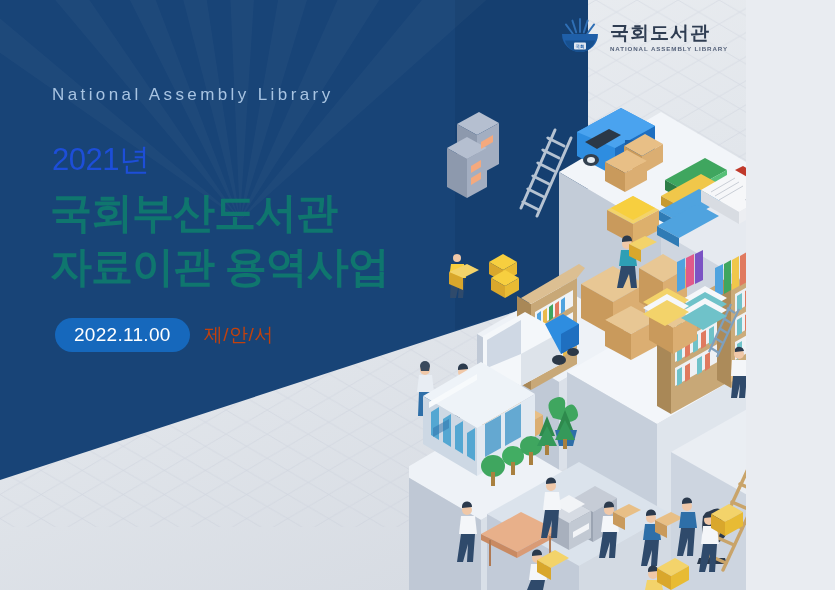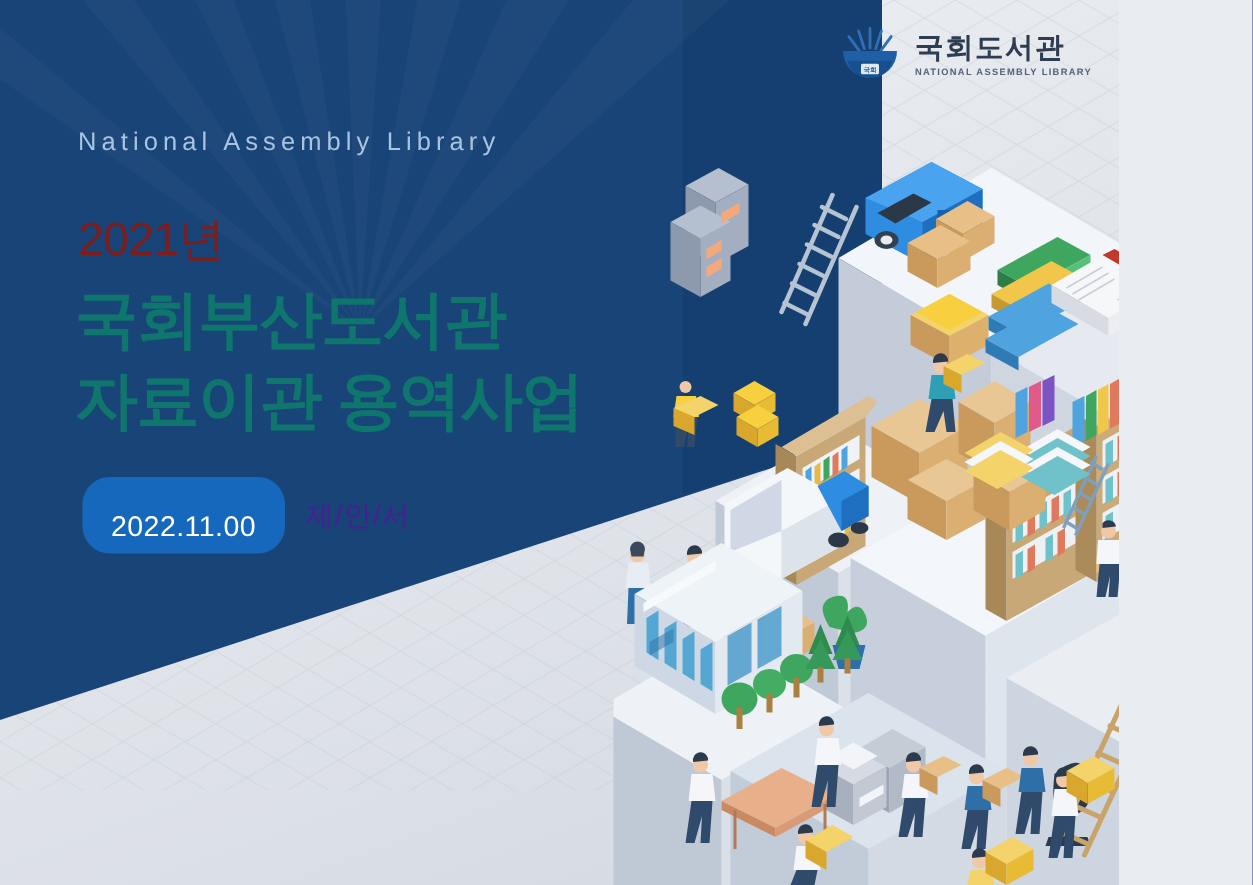--- a/index.html
+++ b/index.html
@@ -51,38 +51,38 @@
   }
 
   
   .eyebrow{
     position:absolute;left:52px;top:85px;
     font-size:17px;letter-spacing:3.4px;color:#a8c4e2;font-weight:400;
     white-space:nowrap;
   }
   .year{
     position:absolute;left:52px;top:139px;
-    font-size:31px;color:#7f1d1d;font-weight:400;letter-spacing:-.5px;
+    font-size:31px;color:#1d4ed8;font-weight:400;letter-spacing:-.5px;
   }
   .title{
     position:absolute;left:50px;top:186px;
     font-size:42px;line-height:1.28;color:#0f766e;font-weight:bold;
     letter-spacing:-1px;white-space:pre-line;
   }
   .meta{
     position:absolute;left:55px;top:318px;
     display:flex;align-items:center;gap:14px;
   }
   .date-badge{
     background:#1668bc;color:#fff;border-radius:18px;
-    padding:24px 19px 8px;font-size:19px;letter-spacing:.3px;
+    padding:7px 19px 8px;font-size:19px;letter-spacing:.3px;
     line-height:1;
   }
   .doc-type{
-    color:#4c1d95;font-size:19px;letter-spacing:.5px;
+    color:#c2410c;font-size:19px;letter-spacing:.5px;
   }
 
   
   .illo{position:absolute;left:409px;top:72px;width:426px;height:518px;}
 </style>
 </head>
 <body>
 
 <div id="cover">
 

